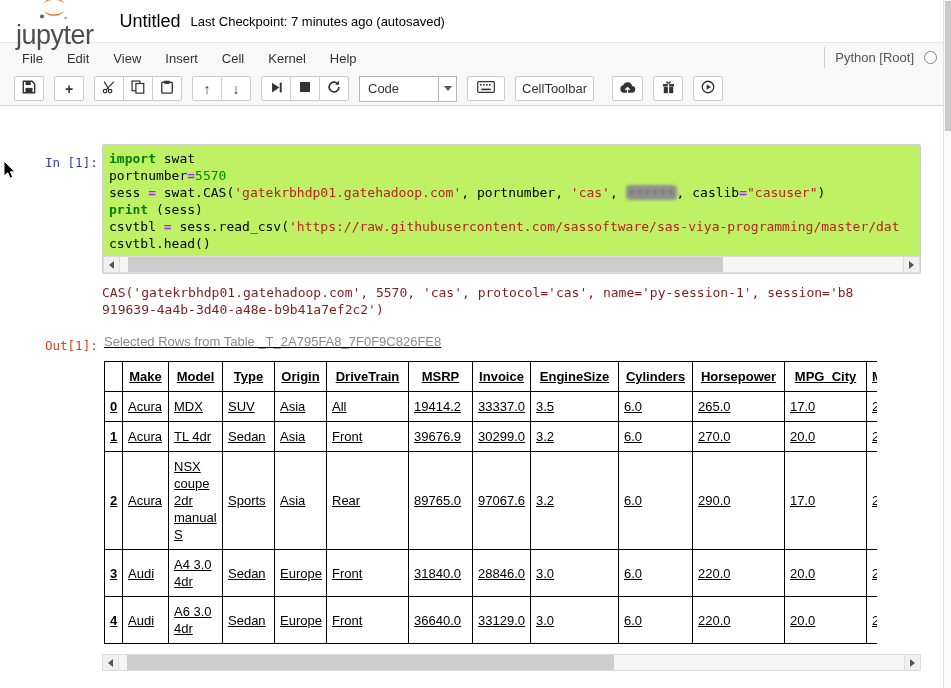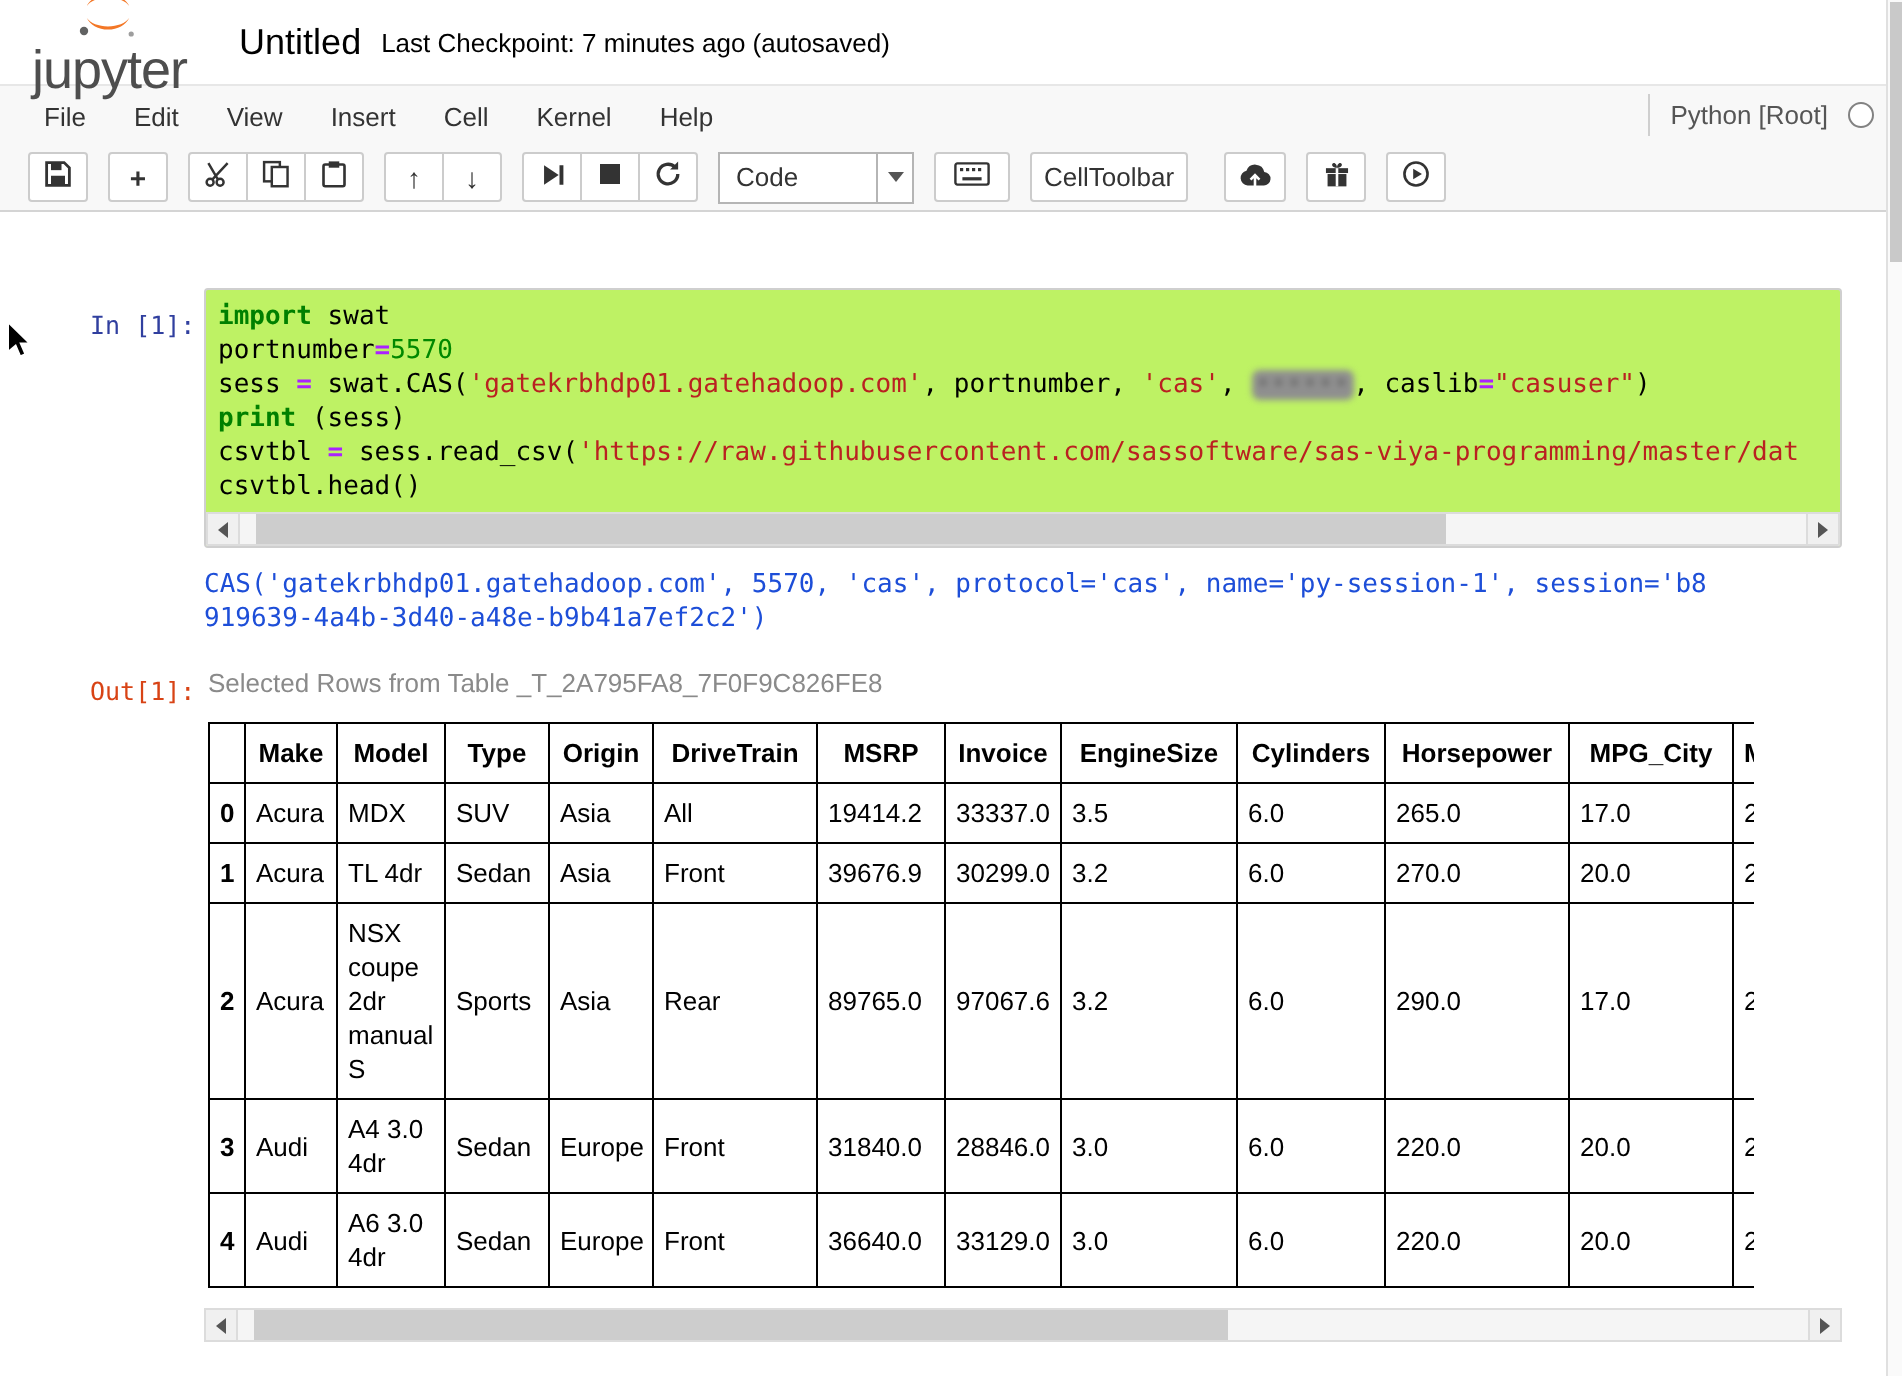--- a/index.html
+++ b/index.html
@@ -71,24 +71,24 @@
                   align-items:center; justify-content:center; cursor:pointer; }
   .scroll-arrow.left  { border-right:1px solid #dcdcdc; }
   .scroll-arrow.right { border-left:1px solid #dcdcdc; }
   .tri-l { width:0; height:0; border-top:4px solid transparent; border-bottom:4px solid transparent; border-right:5px solid #555; }
   .tri-r { width:0; height:0; border-top:4px solid transparent; border-bottom:4px solid transparent; border-left:5px solid #555; }
   .scroll-track { flex:1; position:relative; }
   .scroll-thumb { position:absolute; top:0; bottom:0; background:#cdcdcd; cursor:pointer; }
 
   .stdout-row { margin-top:10px; }
   pre.stdout { margin:0; font-family:"DejaVu Sans Mono", monospace; font-size:13px;
-               line-height:17px; color:#1d4ed8; white-space:pre-wrap; }
+               line-height:17px; color:#7f1d1d; white-space:pre-wrap; }
 
   .out-row { margin-top:12px; }
-  .out-content { flex:1; min-width:0; }
+  .out-content { flex:1; min-width:0;text-decoration:underline; }
   .table-title { font-size:13px; color:#8a8a8a; margin:4px 0 12px 2px; }
   .table-clip { width:773px; overflow:hidden; margin-left:2px; }
   table { border-collapse:collapse; table-layout:fixed; width:852px; font-size:13px; }
   th, td { border:1px solid #000; padding:6px 5px; vertical-align:middle;
            line-height:17px; overflow:hidden; text-align:left; }
   thead th { font-weight:bold; text-align:center; }
   tbody th { font-weight:bold; }
   .col-0{width:18px}.col-1{width:46px}.col-2{width:54px}.col-3{width:52px}
   .col-4{width:52px}.col-5{width:82px}.col-6{width:64px}.col-7{width:58px}
   .col-8{width:88px}.col-9{width:74px}.col-10{width:92px}.col-11{width:82px}

